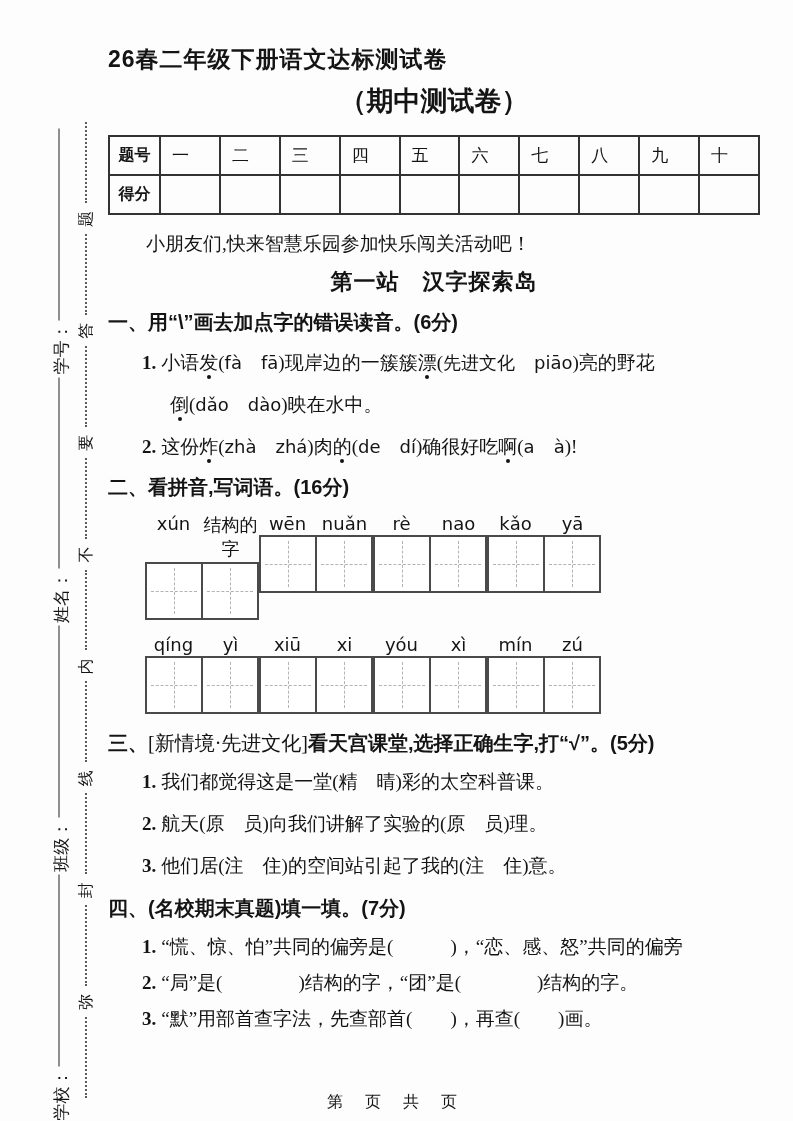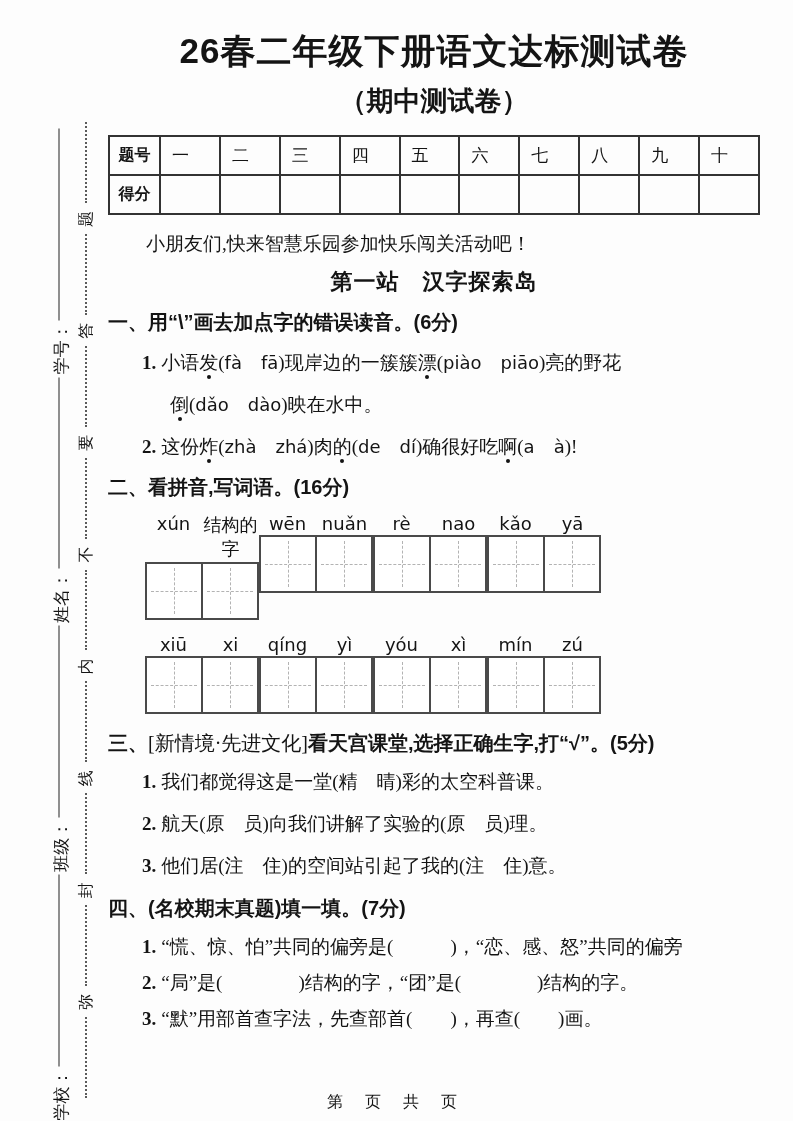--- a/index.html
+++ b/index.html
@@ -23,23 +23,23 @@
     transform:rotate(-90deg);
     display:flex; align-items:center;
     font-size:16px; letter-spacing:1px; white-space:nowrap;
   }
   .v-seal .leader { flex:1; height:0; border-bottom:2px dotted #5a5a5a; margin:0 7px; }
 
   
   .content { position:absolute; left:108px; top:0; width:652px; }
 
   .exam-title {
-    margin:28px 0 0 0; text-align:center;
+    margin:44px 0 0 0; text-align:left;
     font-family:"Liberation Sans","DejaVu Sans",sans-serif;
-    font-weight:bold; font-size:35px; letter-spacing:1px;
+    font-weight:bold; font-size:23px; letter-spacing:1px;
   }
   .exam-subtitle {
     margin:8px 0 0 0; text-align:center;
     font-family:Liberation Mono, monospace;
     font-weight:bold; font-size:27px;
   }
 
   table.score { width:100%; border-collapse:collapse; margin-top:16px; table-layout:fixed; }
   table.score td { border:2px solid #333; height:39px; padding:0 0 0 11px; }
   table.score td.head-col {
@@ -168,21 +168,21 @@
   </tbody>
     </table>
 
   <div class="intro">小朋友们,快来智慧乐园参加快乐闯关活动吧！</div>
 
   <div class="station-heading">第一站　汉字探索岛</div>
 
   <div class="s1">
     <div class="sec-heading">一、用“\”画去加点字的错误读音。(6分)</div>
     <div class="qitem mt6">
-      <span class="no">1.</span><span>小语<span class="dot-under">发</span>(<span class="latin">fà</span>　<span class="latin">fā</span>)现岸边的一簇簇<span class="dot-under">漂</span>(<span class="latin">piào</span>　<span class="latin">piāo</span>)亮的野花</span>
+      <span class="no">1.</span><span>小语<span class="dot-under">发</span>(<span class="latin">fà</span>　<span class="latin">fā</span>)现岸边的一簇簇<span class="dot-under">漂</span>(<span class="latin">先进文化</span>　<span class="latin">piāo</span>)亮的野花</span>
     </div>
     <div class="qitem indent2">
       <span><span class="dot-under">倒</span>(<span class="latin">dǎo</span>　<span class="latin">dào</span>)映在水中。</span>
     </div>
     <div class="qitem">
       <span class="no">2.</span><span>这份<span class="dot-under">炸</span>(<span class="latin">zhà</span>　<span class="latin">zhá</span>)肉<span class="dot-under">的</span>(<span class="latin">de</span>　<span class="latin">dí</span>)确很好吃<span class="dot-under">啊</span>(<span class="latin">a</span>　<span class="latin">à</span>)!</span>
     </div>
   </div>
 
   <div>
@@ -227,32 +227,32 @@
         <div class="cells">
             <div class="cell"></div>
             <div class="cell"></div>
           </div>
       </div>
     </div>
 
     <div class="wrow mt14">
       <div class="wbox">
         <div class="pinyin-pair">
+            <span>qíng</span>
+            <span>yì</span>
+          </div>
+        <div class="cells">
+            <div class="cell"></div>
+            <div class="cell"></div>
+          </div>
+      </div>
+      <div class="wbox">
+        <div class="pinyin-pair">
             <span>xiū</span>
             <span>xi</span>
-          </div>
-        <div class="cells">
-            <div class="cell"></div>
-            <div class="cell"></div>
-          </div>
-      </div>
-      <div class="wbox">
-        <div class="pinyin-pair">
-            <span>qíng</span>
-            <span>yì</span>
           </div>
         <div class="cells">
             <div class="cell"></div>
             <div class="cell"></div>
           </div>
       </div>
       <div class="wbox">
         <div class="pinyin-pair">
             <span>yóu</span>
             <span>xì</span>

